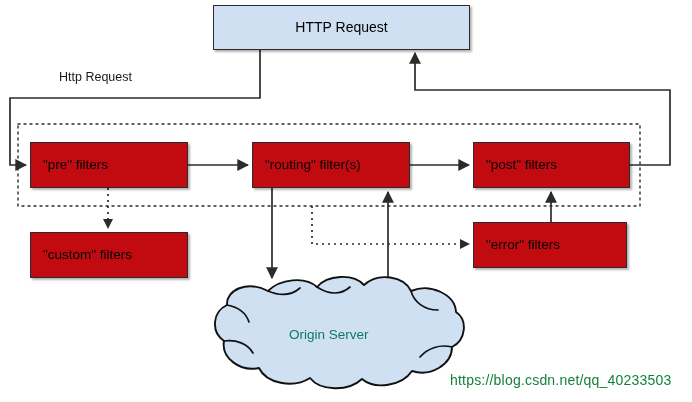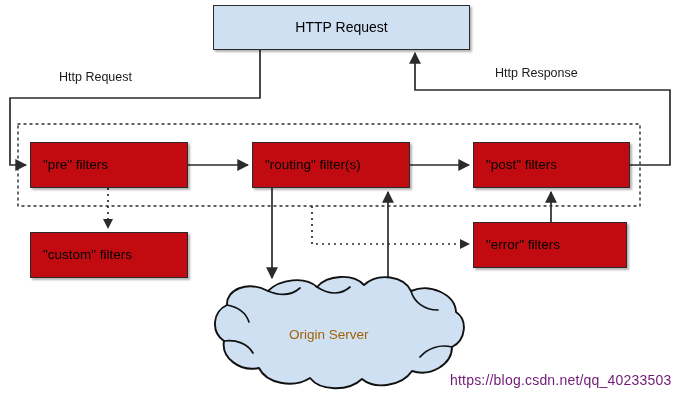--- a/index.html
+++ b/index.html
@@ -52,28 +52,28 @@
   .edge-label {
     position: absolute;
     font-size: 12.5px;
     color: #1a1a1a;
     white-space: nowrap;
     z-index: 4;
   }
   .cloud-label {
     position: absolute;
     font-size: 13.5px;
-    color: #a16207;
+    color: #0f766e;
     white-space: nowrap;
     z-index: 3;
   }
   .watermark {
     position: absolute;
     font-size: 14px;
-    color: #701a75;
+    color: #15803d;
     white-space: nowrap;
     z-index: 5;
     letter-spacing: 0.2px;
   }
 </style>
 </head>
 <body>
 
 <div id="canvas">
 
@@ -151,17 +151,16 @@
   </div>
 
   <div class="node-box node-red" style="left:473px; top:222px; width:154px; height:46px;">
     <span>"error" filters</span>
   </div>
 
   <div class="cloud-label" style="left:289px; top:327px;">Origin Server</div>
 
   <div class="edge-label" style="left:59px; top:70px;">Http Request</div>
 
-  <div class="edge-label" style="left:495px; top:66px;">Http Response</div>
 
   <div class="watermark" style="left:450px; top:372px;">https://blog.csdn.net/qq_40233503</div>
 
 </div>
 
 </body></html>

